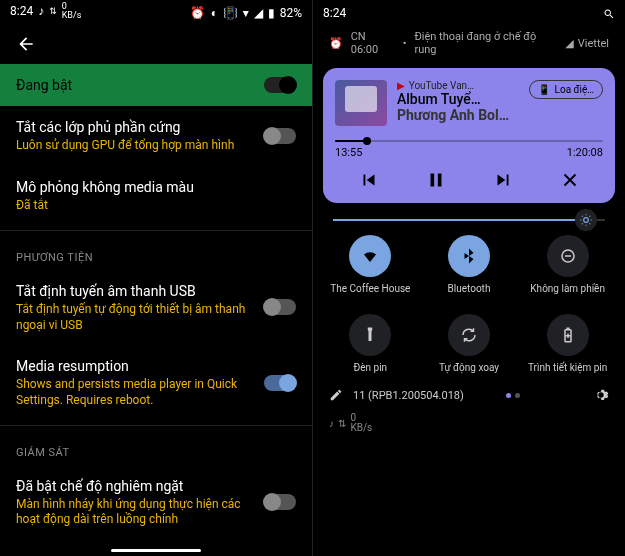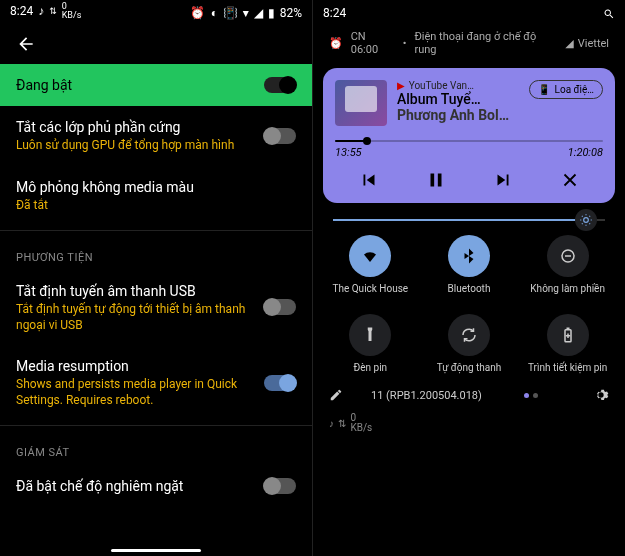--- a/index.html
+++ b/index.html
@@ -11,21 +11,21 @@
   .status-left, .status-right { display: flex; align-items: center; gap: 5px; }
   .status-right svg { width: 12px; height: 12px; }
   
   .header { display: flex; align-items: center; gap: 20px; padding: 10px 16px; }
   .back-arrow { width: 20px; height: 20px; }
   .header-title { font-size: 18px; font-weight: 400; }
   .search-icon { margin-left: auto; }
   
   .settings-list { flex: 1; overflow-y: hidden; }
   .setting-item { padding: 12px 16px; display: flex; align-items: center; position: relative; }
-  .setting-item.highlighted { background: #22c55e; color: #000; }
+  .setting-item.highlighted { background: #15803d; color: #000; }
   .setting-content { flex: 1; padding-right: 50px; }
   .setting-title { font-size: 14px; line-height: 1.3; }
   .setting-subtitle { font-size: 12px; color: #eab308; margin-top: 2px; line-height: 1.3; }
   .toggle { position: absolute; right: 16px; width: 32px; height: 16px; background: #555; border-radius: 10px; }
   .toggle::after { content: ''; position: absolute; width: 18px; height: 18px; background: #888; border-radius: 50%; top: -1px; left: -1px; }
   .toggle.on { background: #4a6a9a; }
   .toggle.on::after { background: #7aa5e0; left: auto; right: -1px; }
   .highlighted .toggle { background: #222; }
   .highlighted .toggle::after { background: #000; left: auto; right: -1px; }
   
@@ -41,36 +41,36 @@
   .media-thumb { width: 52px; height: 46px; background: linear-gradient(135deg,#4a5aa0,#8a4aa0); border-radius: 4px; position: relative; overflow: hidden; }
   .media-thumb::before { content:''; position:absolute; inset:6px 10px 14px 10px; background: rgba(255,255,255,0.6); border-radius: 3px; }
   .media-info { flex: 1; min-width: 0; }
   .media-source { font-size: 10px; color: #222; display: flex; align-items: center; gap: 4px; }
   .media-title { font-size: 14px; font-weight: 500; white-space: nowrap; overflow: hidden; text-overflow: ellipsis; }
   .media-artist { font-size: 14px; color: #333; white-space: nowrap; overflow: hidden; text-overflow: ellipsis; font-weight: bold; }
   .output-chip { border: 1px solid #333; border-radius: 12px; padding: 3px 8px; font-size: 10px; display: flex; align-items: center; gap: 4px; white-space: nowrap; }
   .progress { margin-top: 14px; height: 2px; background: rgba(0,0,0,0.25); border-radius: 2px; position: relative; }
   .progress-fill { height: 100%; width: 12%; background: #000; border-radius: 2px; position: relative; }
   .progress-fill::after { content:''; position:absolute; right:-4px; top:-3px; width:8px; height:8px; background:#000; border-radius:50%; }
-  .media-times { display: flex; justify-content: space-between; font-size: 11px; margin-top: 4px; font-style: italic; }
+  .media-times { display: flex; justify-content: space-between; font-size: 11px; margin-top: 4px; }
   .media-controls { display: flex; justify-content: space-around; align-items: center; margin-top: 10px; }
   .media-controls svg { width: 22px; height: 22px; }
   
   .brightness { margin: 10px 20px 6px; height: 2px; background: #333; position: relative; }
   .brightness-fill { height: 100%; width: 94%; background: #7aa5e0; }
   .brightness-thumb { position: absolute; right: 3%; top: -10px; width: 22px; height: 22px; background: #202124; border-radius: 50%; display:flex; align-items:center; justify-content:center; }
   
   .qs-tiles { display: grid; grid-template-columns: repeat(3,1fr); padding: 0 10px; gap: 4px; }
   .qs-tile { display: flex; flex-direction: column; align-items: center; padding: 8px 0; }
   .tile-icon { width: 42px; height: 42px; border-radius: 50%; background: #202124; display: flex; align-items: center; justify-content: center; }
   .tile-icon.active { background: #7aa5e0; }
   .tile-icon svg { width: 18px; height: 18px; }
   .tile-label { font-size: 10px; color: #ccc; margin-top: 6px; text-align: center; }
   
-  .qs-footer { display: flex; align-items: center; padding: 6px 16px; font-size: 11px; color: #ccc; gap: 28px; }
+  .qs-footer { display: flex; align-items: center; padding: 6px 16px; font-size: 11px; color: #ccc; gap: 10px; }
   .qs-footer .dots { margin: 0 auto; display:flex; gap:4px; }
   .dot { width:5px; height:5px; border-radius:50%; background:#555; }
   .dot.active { background:#8c84ea; }
   .gear { margin-left: auto; }
   
   .bottom-strip { padding: 4px 16px; font-size: 10px; color: #888; display:flex; align-items:center; gap:4px; }
   .nav-handle { width: 90px; height: 3px; background: #fff; border-radius: 3px; margin: 4px auto; }
 </style>
 </head>
 <body>
@@ -139,20 +139,21 @@
       </div>
       <div class="toggle on"></div>
     </div>
 
     <div class="divider"></div>
     <div class="section-header">GIÁM SÁT</div>
 
     <div class="setting-item">
       <div class="setting-content">
         <div class="setting-title">Đã bật chế độ nghiêm ngặt</div>
+        <div class="setting-subtitle">Màn hình nháy khi ứng dụng thực hiện các hoạt động dài trên luồng chính</div>
       </div>
       <div class="toggle"></div>
     </div>
     <div class="setting-item">
       
     </div>
   </div>
   <div class="nav-handle"></div>
 </div>
 
@@ -228,21 +229,21 @@
       </div>
   </div>
 
   <div class="qs-tiles">
     <div class="qs-tile">
       <div class="tile-icon active">
           <svg viewBox="0 0 24 24" fill="#000">
             <path d="M12 20l8-10a12 12 0 00-16 0z"></path>
           </svg>
         </div>
-      <div class="tile-label">The Quick House</div>
+      <div class="tile-label">The Coffee House</div>
     </div>
     <div class="qs-tile">
       <div class="tile-icon active">
           <svg viewBox="0 0 24 24" fill="#000">
             <path d="M12 2v20l6-6-6-4 6-4-6-6zM6 8l6 4-6 4"></path>
           </svg>
         </div>
       <div class="tile-label">Bluetooth</div>
     </div>
     <div class="qs-tile">
@@ -262,21 +263,21 @@
         </div>
       <div class="tile-label">Đèn pin</div>
     </div>
     <div class="qs-tile">
       <div class="tile-icon">
           <svg viewBox="0 0 24 24" fill="none" stroke="#ccc" stroke-width="2">
             <path d="M4 12a8 8 0 0114-5M20 12a8 8 0 01-14 5"></path>
             <path d="M18 3v4h-4M6 21v-4h4"></path>
           </svg>
         </div>
-      <div class="tile-label">Tự động thanh</div>
+      <div class="tile-label">Tự động xoay</div>
     </div>
     <div class="qs-tile">
       <div class="tile-icon">
           <svg viewBox="0 0 24 24" fill="none" stroke="#ccc" stroke-width="2">
             <rect x="8" y="5" width="8" height="16" rx="1"></rect>
             <path d="M10 3h4M12 10v6M9 13h6"></path>
           </svg>
         </div>
       <div class="tile-label">Trình tiết kiệm pin</div>
     </div>

